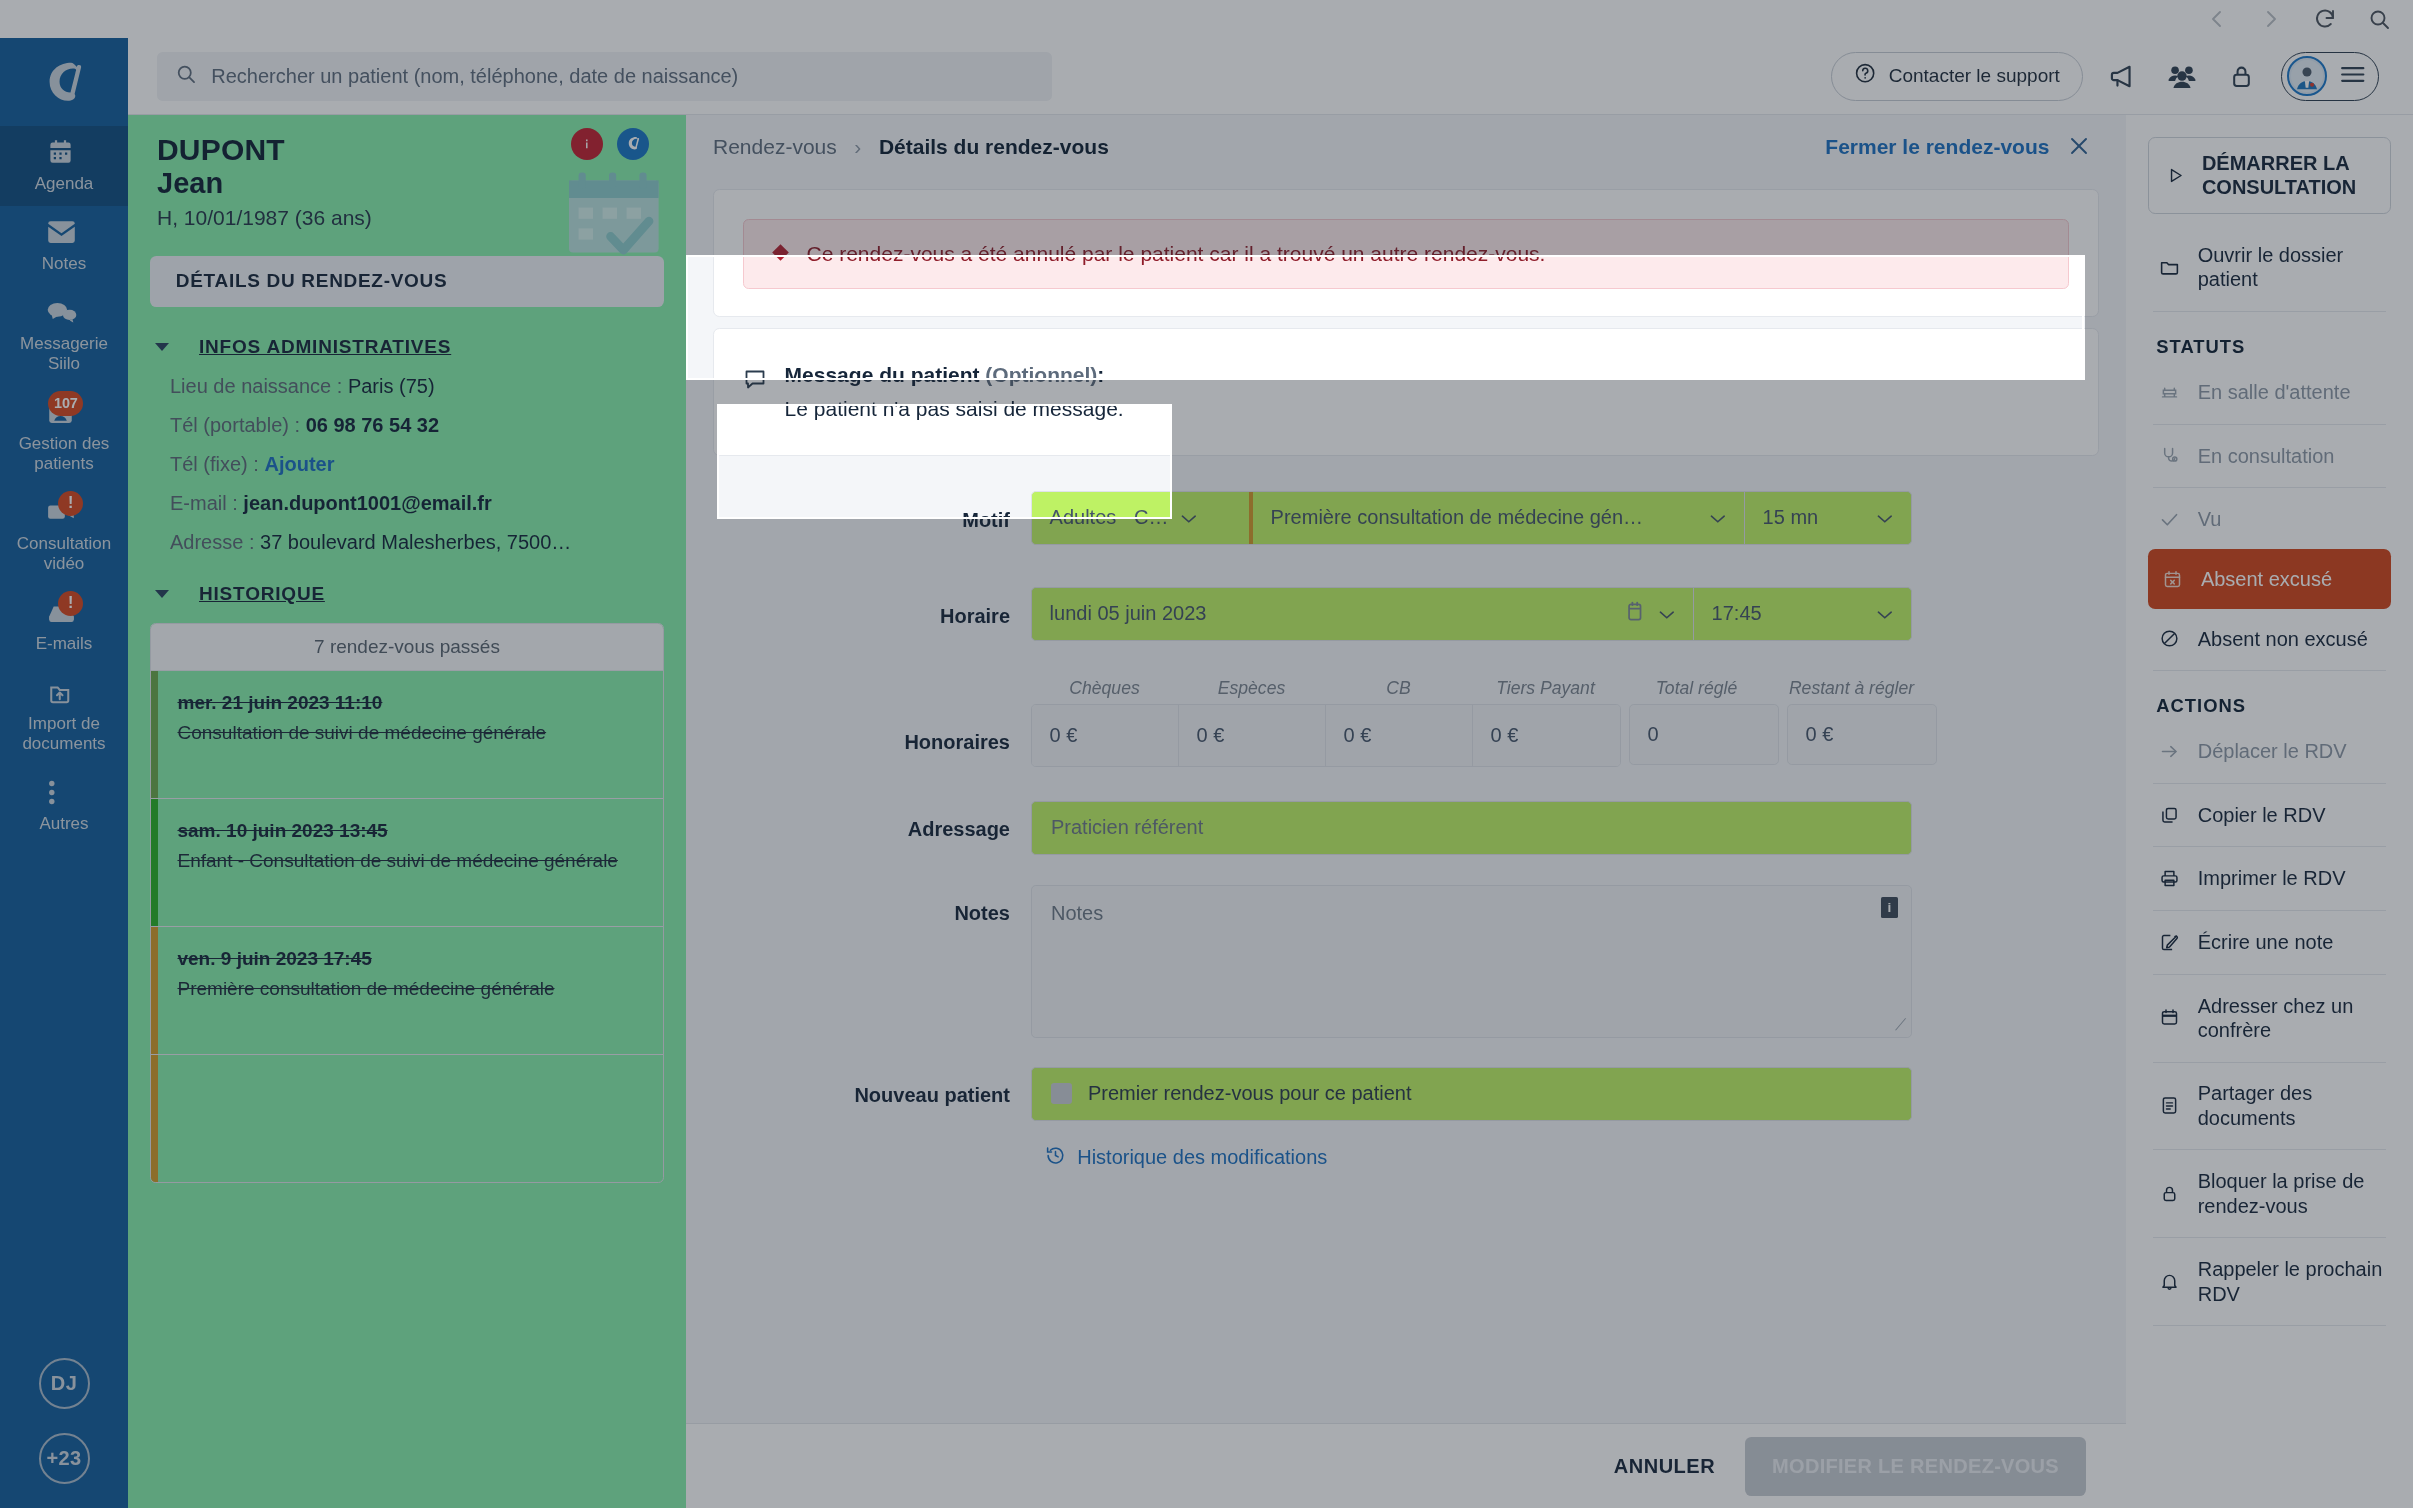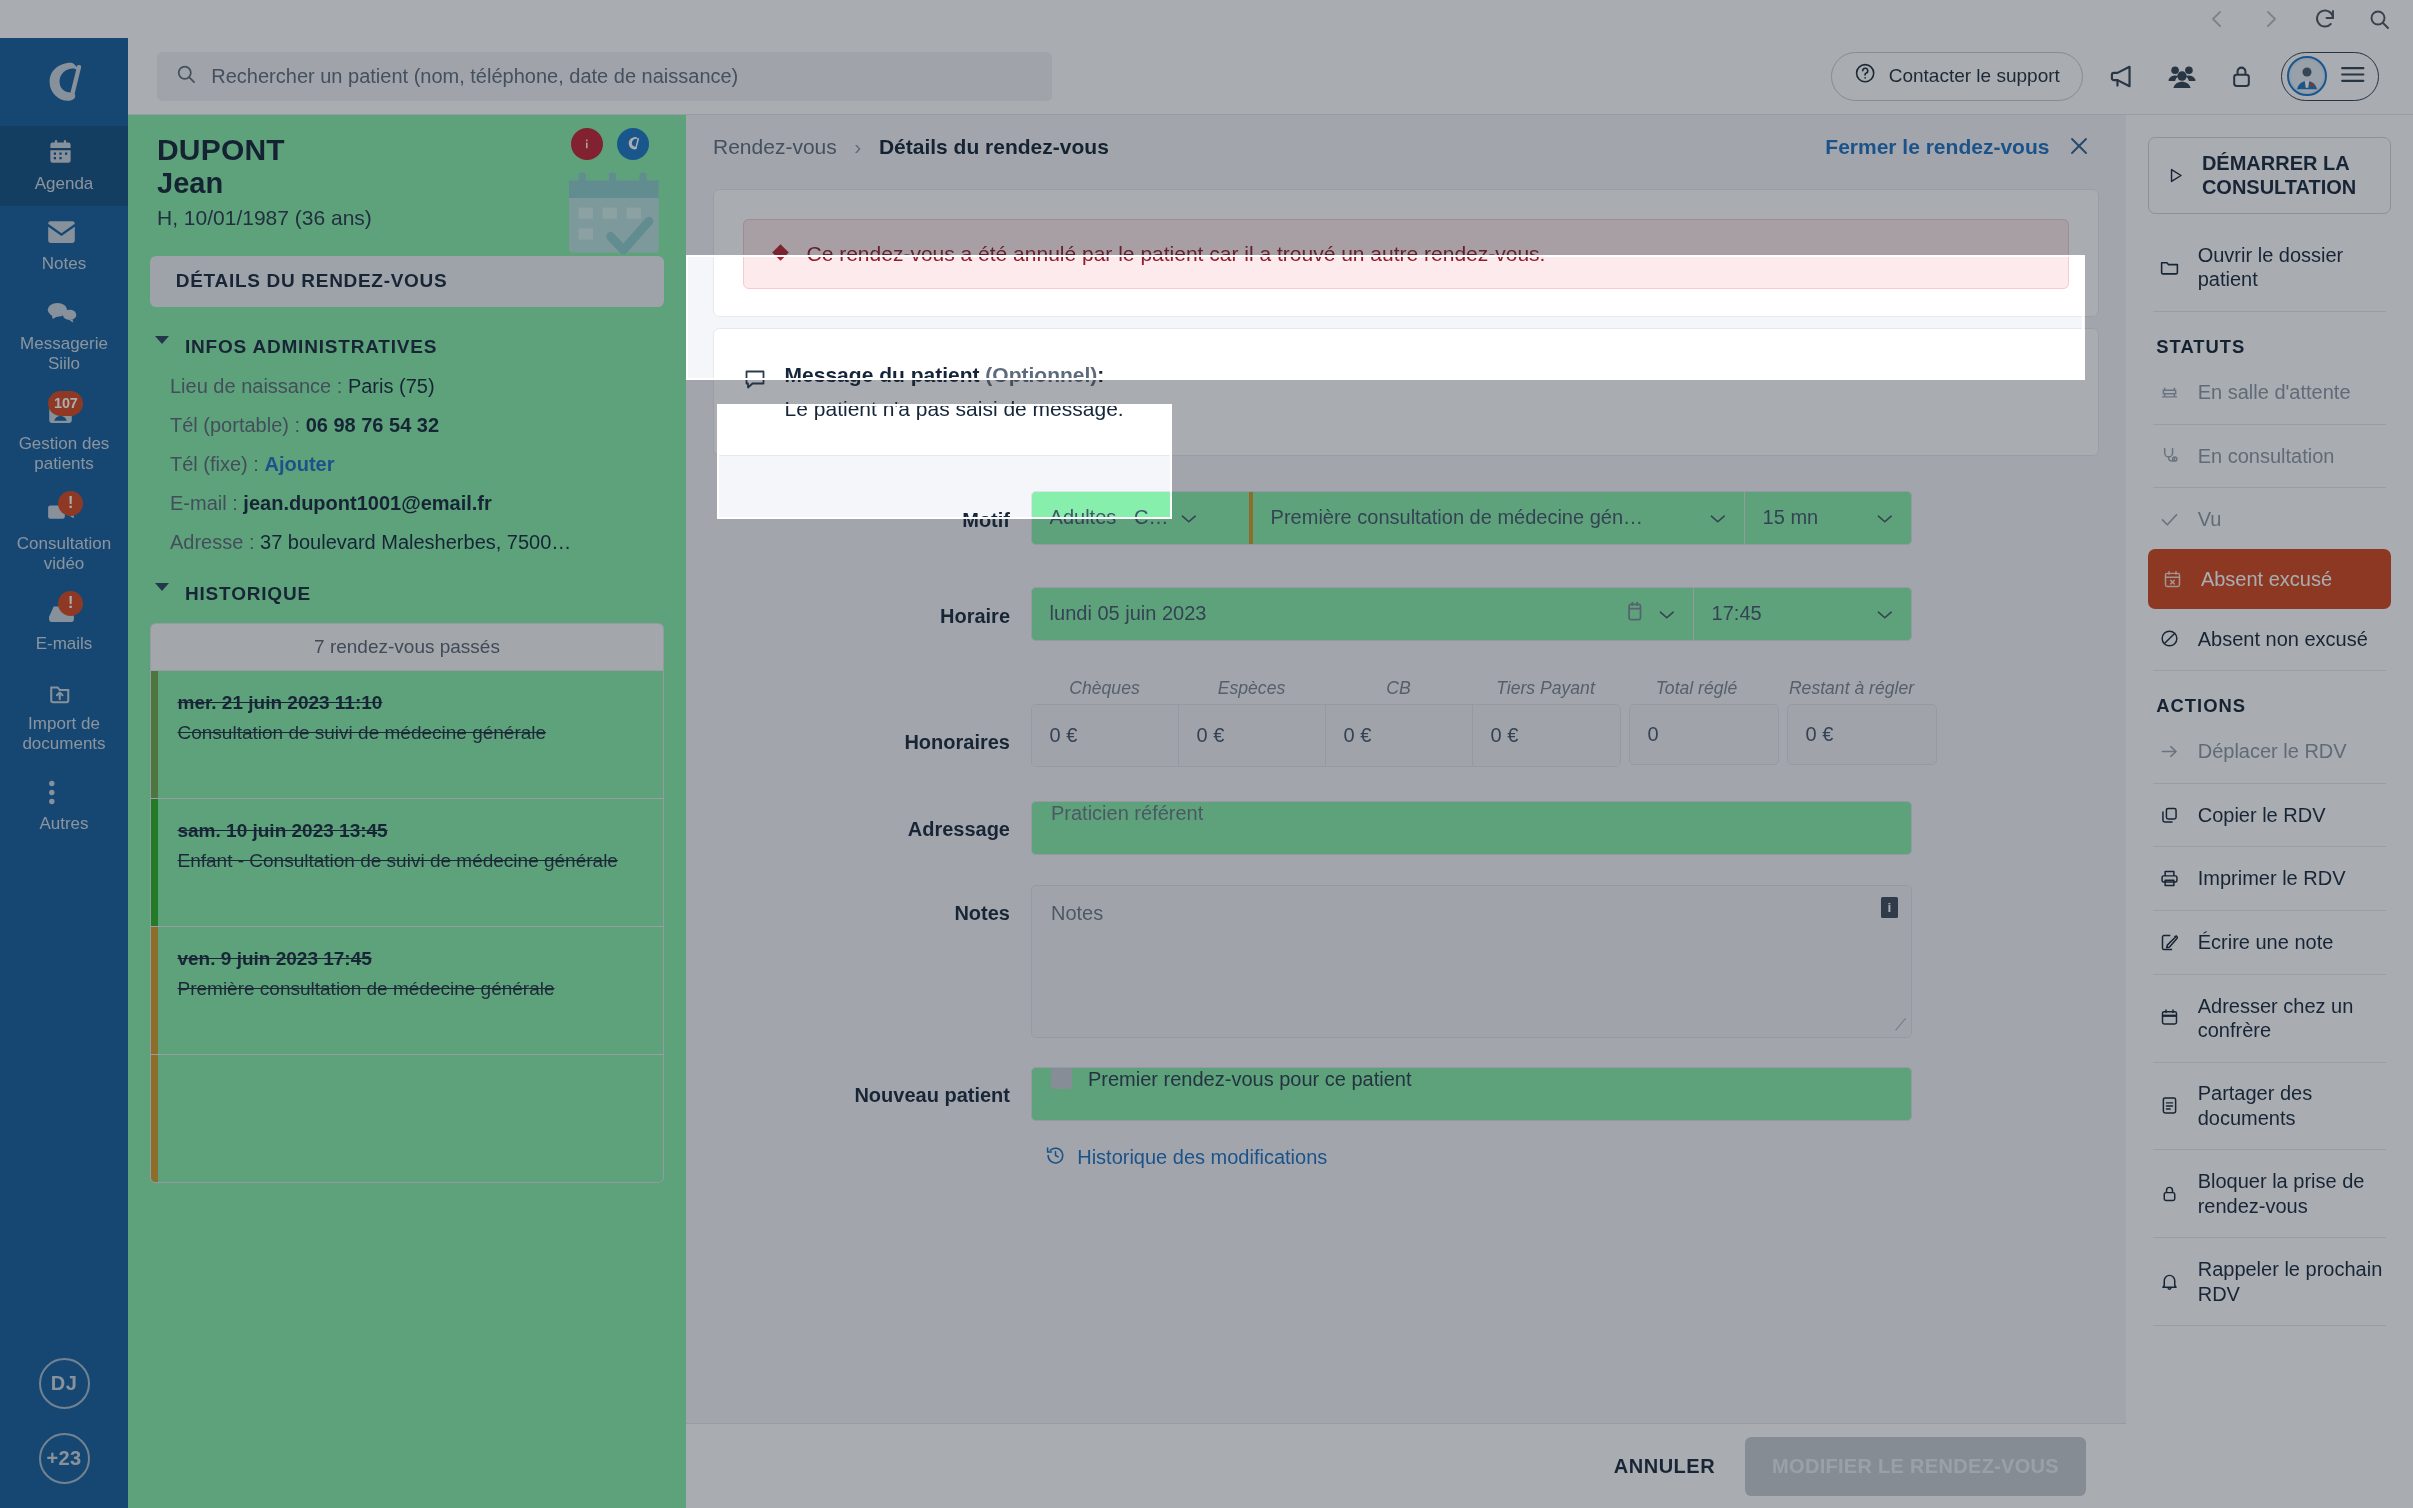--- a/index.html
+++ b/index.html
@@ -89,22 +89,22 @@
   .pp-name { font-size: 30px; font-weight: 700; color: #0f2135; line-height: 1.12; letter-spacing: 0.2px; }
   .pp-first { font-size: 29px; font-weight: 700; color: #0f2135; line-height: 1.18; }
   .pp-meta { font-size: 21px; color: #25364a; margin-top: 5.6px; }
   .pp-illus { position: absolute; right: 21px; top: 51px; opacity: .9; }
   .pp-tab {
     margin: 25.5px 22.3px 0; height: 51px; background: #eef1f5; border-radius: 6.4px;
     display: flex; align-items: center; padding: 0 25.5px; font-size: 19px;
     font-weight: 700; color: #16263a; letter-spacing: 0.7px;
   }
   .pp-section {
-    margin: 29px 0 0 27px; display: flex; align-items: flex-start; gap: 16px;
-    font-size: 19px; font-weight: 700; color: #16263a; letter-spacing: 0.8px;
+    margin: 29px 0 0 27px; display: flex; align-items: center; gap: 30px;
+    font-size: 19px; font-weight: 700; color: #16263a; letter-spacing: 0.8px; text-decoration: underline;
   }
   .caret { width: 0; height: 0; border-left: 7.2px solid transparent; border-right: 7.2px solid transparent; border-top: 8.8px solid #27425d; }
   .pp-fields { margin: 17.6px 0 0 42px; display: flex; flex-direction: column; gap: 16px; }
   .pp-field { font-size: 20px; color: #5b6876; }
   .pp-field b { color: #13253a; font-weight: 700; }
   .pp-field .plain { color: #13253a; font-weight: 400; }
   .pp-field a { color: #1a6fc0; font-weight: 700; text-decoration: none; }
   .hist-box { margin: 17.6px 22.3px 0; border: 0.8px solid #dfe3e8; border-radius: 5.6px; overflow: hidden; }
   .hist-head { height: 46px; background: #f6f7f9; display: flex; align-items: center; justify-content: center; font-size: 19px; color: #56636f; }
   .hist-item { display: flex; border-top: 0.8px solid #e6e9ed; min-height: 128px; }
@@ -133,21 +133,21 @@
   .alert-txt { font-size: 21px; color: #8f1d2a; }
   .msgcard { padding: 34px 29px; margin-top: 11.2px; }
   .msgbox { display: flex; gap: 17.6px; align-items: flex-start; }
   .msg-t1 { font-size: 21px; font-weight: 700; color: #16263a; }
   .msg-t1 .opt { color: #5d6b7c; font-weight: 700; }
   .msg-t2 { font-size: 21px; color: #16263a; margin-top: 9.6px; }
 
   .formrow { display: flex; align-items: flex-start; margin: 0 0 0 0; padding: 0 35px 0 0; }
   .flabel { width: 345px; text-align: right; padding-right: 21px; font-size: 20px; font-weight: 700; color: #16263a; padding-top: 17.6px; }
   .fctl { flex: 1; }
-  .fbox { background: #86efac; border: 0.8px solid #dfe3e9; border-radius: 4.8px; height: 54px; display: flex; }
+  .fbox { background: #bef264; border: 0.8px solid #dfe3e9; border-radius: 4.8px; height: 54px; display: flex; align-items: center; }
   .seg { display: flex; align-items: center; height: 100%; padding: 0 17.6px; gap: 11.2px; font-size: 20px; color: #44546a; }
   .seg .chev { color: #44546a; }
   .vdiv { width: 0.8px; background: #dfe3e9; height: 100%; }
   .vdiv.gold { width: 4px; background: #d29a2b; }
   .toggle { width: 46px; height: 24px; border-radius: 12.8px; background: #c9ced6; position: relative; }
   .toggle:after { content:""; position: absolute; left: 1.6px; top: 1.6px; width: 21px; height: 21px; border-radius: 50%; background: #fff; }
   .linka { color: #1a6fc0; font-weight: 700; }
   .honor-heads { display: flex; padding-left: 0; }
   .hh { font-size: 17.6px; color: #79838f; font-style: italic; text-align: center; }
   .honor-row { display: flex; gap: 8px; }

